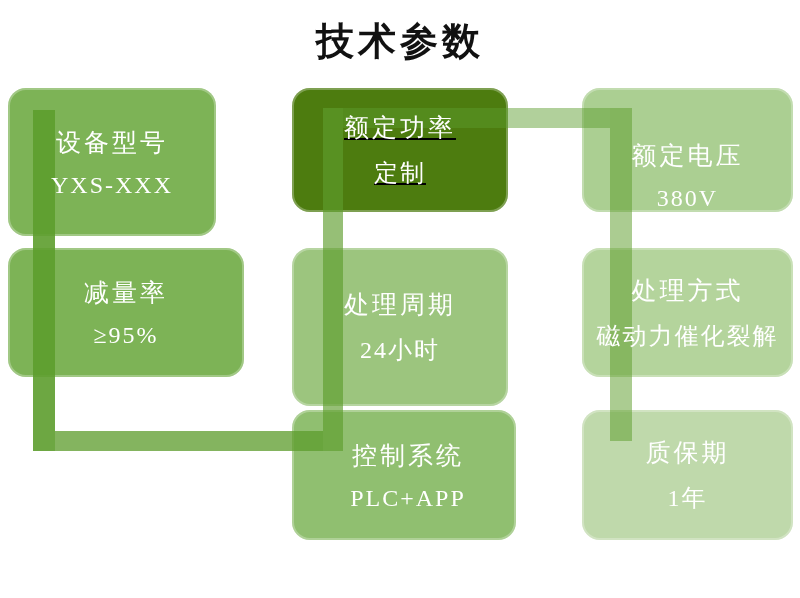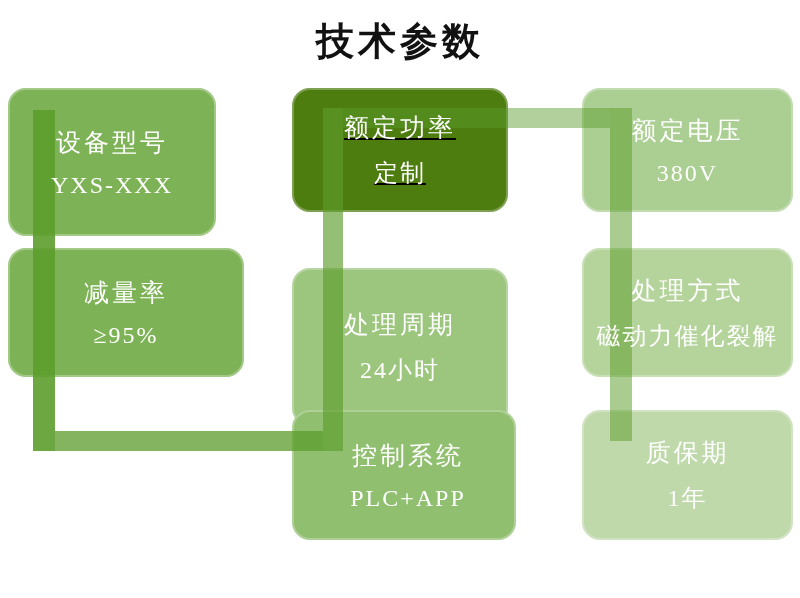--- a/index.html
+++ b/index.html
@@ -42,23 +42,23 @@
     color:#ffffff;
     font-size:24px;
     letter-spacing:2px;
     font-family:"Liberation Serif", serif;
   }
   .conn{position:absolute;z-index:2;}
 
   
   .b1{left:8px;  top:88px;  width:208px;height:148px;}
   .b2{left:292px;top:88px;  width:216px;height:124px;}
-  .b3{left:582px;top:88px;  width:211px;height:124px;}
+  .b3{left:582px;top:88px;  width:211px;height:124px;justify-content:flex-end;}
   .b4{left:8px;  top:248px; width:236px;height:129px;}
-  .b5{left:292px;top:248px; width:216px;height:158px;margin-top:20px;}
+  .b5{left:292px;top:248px; width:216px;height:158px;}
   .b6{left:582px;top:248px; width:211px;height:129px;}
   .b7{left:8px;  top:410px; width:208px;height:130px;}
   .b8{left:292px;top:410px; width:216px;height:130px;padding-left:8px;}
   .b9{left:582px;top:410px; width:211px;height:130px;}
 
   
   .conn-left   {left:33px; top:110px;width:22px; height:341px;}
   .conn-bottom {left:55px; top:431px;width:268px;height:20px;}
   .conn-middle {left:323px;top:108px;width:20px; height:343px;}
   .conn-top    {left:343px;top:108px;width:267px;height:20px;}

